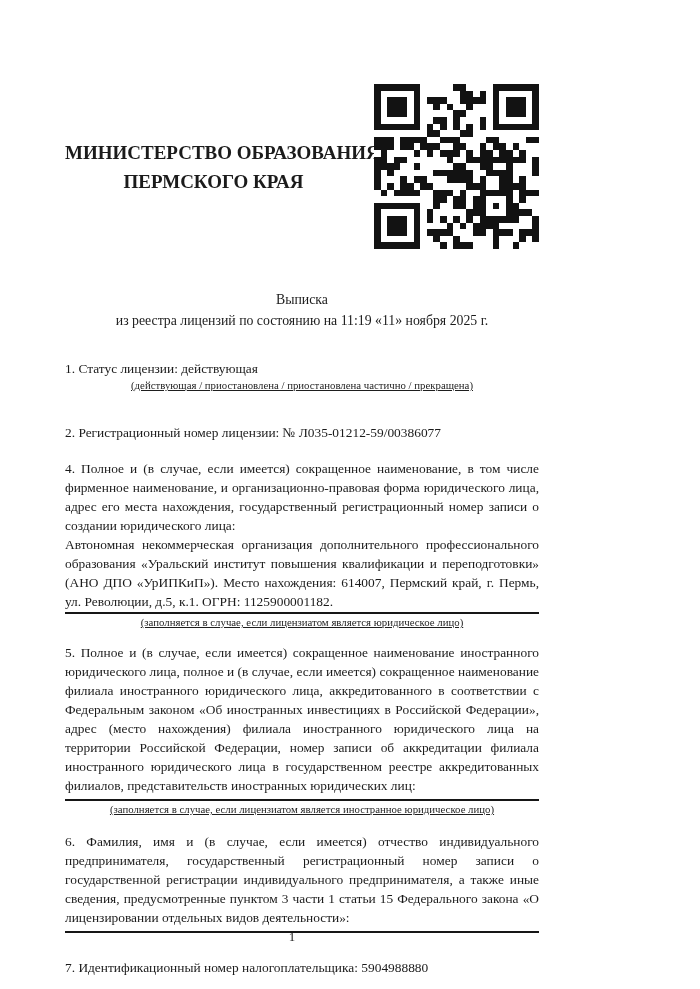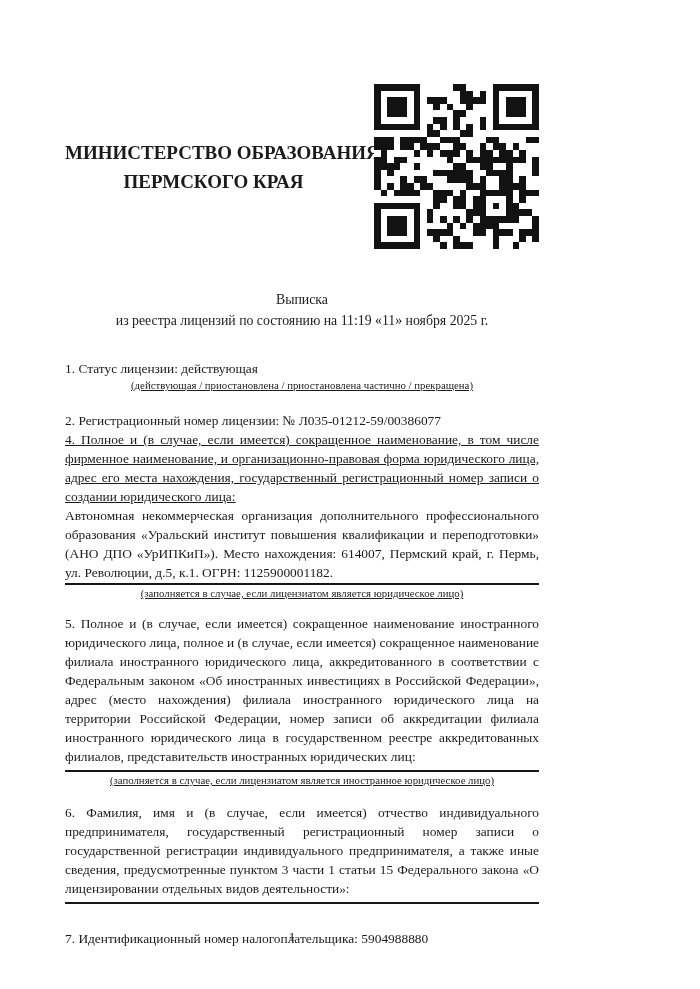--- a/index.html
+++ b/index.html
@@ -22,23 +22,23 @@
 
   .doc-title { text-align:center; margin-top:40px; font-size:13.8px; line-height:21px; }
 
   .item { font-size:13.4px; line-height:17px; }
   .par  { font-size:13.4px; line-height:19px; text-align:justify; }
   .caption { text-align:center; font-size:10.8px; line-height:13px; color:#1e1e1e;text-decoration:underline; }
   .rule { border:none; border-top:2px solid #161616; margin:0; }
 
   .mt-title1 { margin-top:29px; }
   .cap-gap   { margin-top:2px; }
-  .mt-item2  { margin-top:20px; }
+  .mt-item2  { margin-top:32px; }
   .mt-item3  { margin-top:15px; }
-  .mt-item4  { margin-top:1px;text-decoration:underline; }
+  .mt-item4  { margin-top:18px; }
   .mt-item5  { margin-top:14px; }
   .mt-item6  { margin-top:16px; }
   .mt-item7  { margin-top:26px; }
   .rule-tight { margin-top:1px; }
   .rule-gap   { margin-top:4px; }
 
   .page-num {
     position:absolute; left:0; right:0; bottom:44px;
     text-align:center; font-size:13px;
   }

